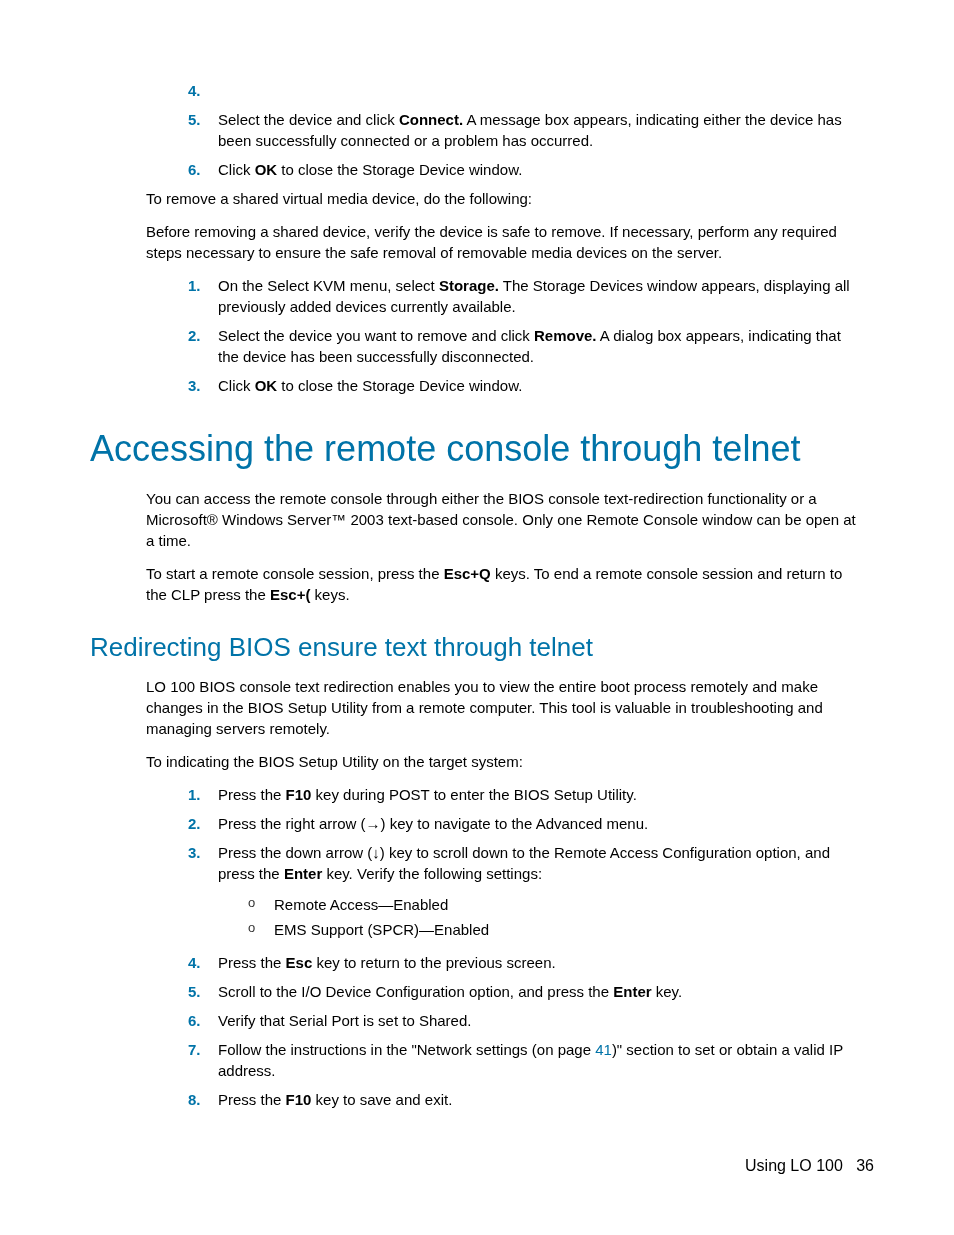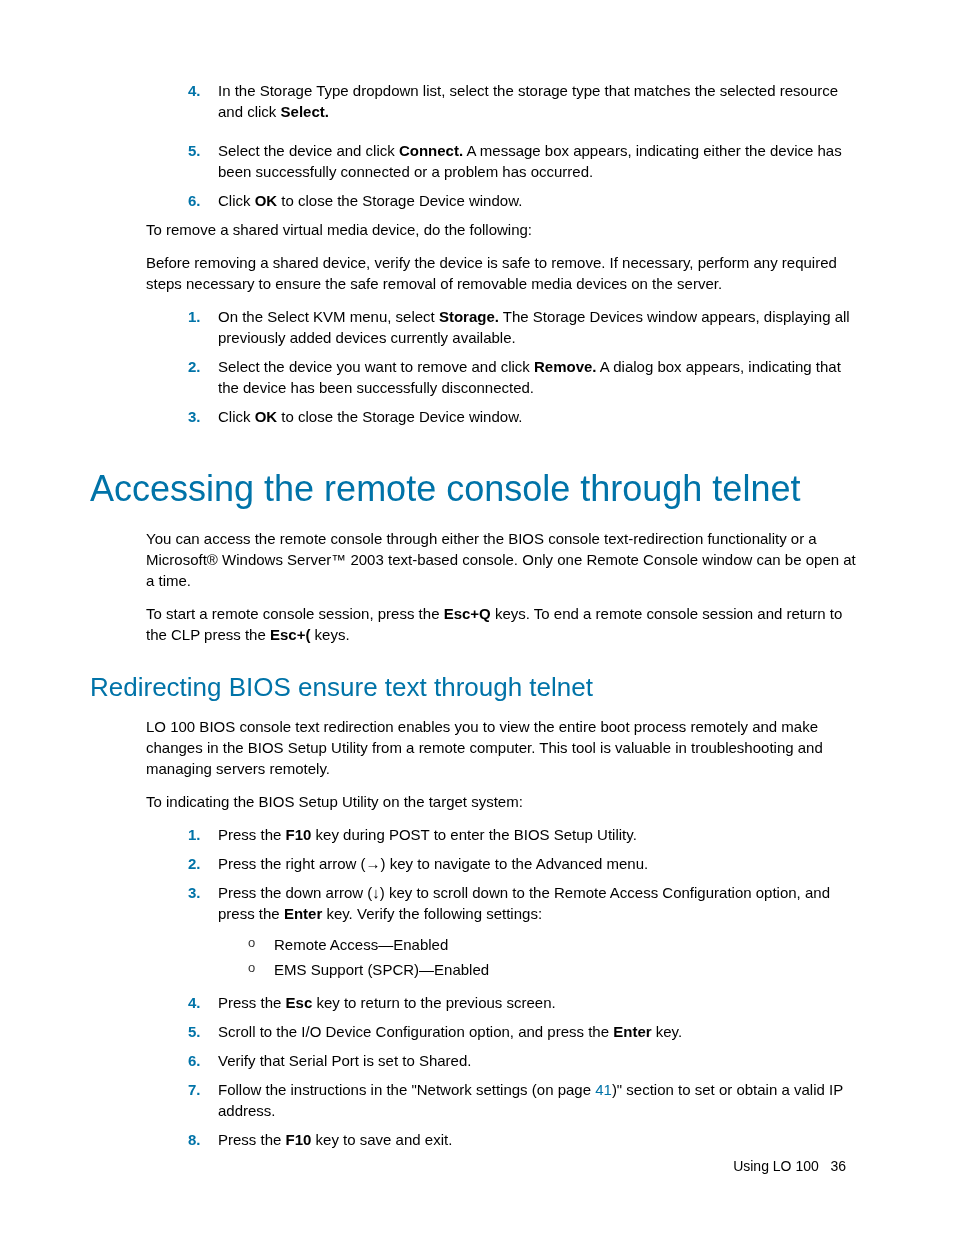--- a/index.html
+++ b/index.html
@@ -26,56 +26,55 @@
   }
   .ol-body { flex: 1; }
   .ol-body p { margin-bottom: 10px; }
   .indented-list { margin-left: 36px; }
   .para { margin-bottom: 12px; margin-top: 4px; }
   h1.main-heading {
     font-family: Arial, Helvetica, sans-serif;
     font-weight: 300;
     font-size: 36px;
     color: #0073a8;
-    margin-top: 37px;
+    margin-top: 28px;
     margin-bottom: 14px;
     margin-left: -56px;
   }
   h2.sub-heading {
     font-family: Arial, Helvetica, sans-serif;
     font-weight: 300;
     font-size: 26px;
     color: #0073a8;
     margin-top: 24px;
     margin-bottom: 10px;
     margin-left: -56px;
   }
   .sub-item { display: flex; margin: 4px 0 4px 30px; }
   .sub-bullet { width: 26px; flex-shrink: 0; font-size: 13px; color:#333; }
   .sub-text { flex: 1; }
   b { font-weight: bold; }
   .link { color: #0073a8; }
   .footer {
     position: absolute;
     bottom: 58px;
-    right: 108px;
-    font-size: 14px;
+    right: 80px;
+    font-size: 16px;
   }
   .offset-block { margin-left: 56px; }
 </style>
 </head>
 <body>
 
 <div class="content offset-block">
 
   <div class="indented-list">
     <div class="ol-item">
       <div class="ol-num">4.</div>
       <div class="ol-body">
-        <p><span>In the Storage Type dropdown list, select the storage type that matches the selected resource and click </span><b>Select.</b></p>
       </div>
     </div>
     <div class="ol-item">
       <div class="ol-num">5.</div>
       <div class="ol-body">
         <span>Select the device and click </span><b>Connect.</b><span> A message box appears, indicating either the device has been successfully connected or a problem has occurred.</span>
       </div>
     </div>
     <div class="ol-item">
       <div class="ol-num">6.</div>

